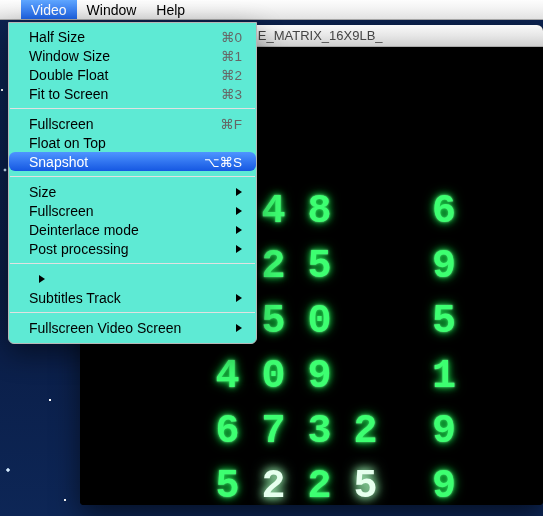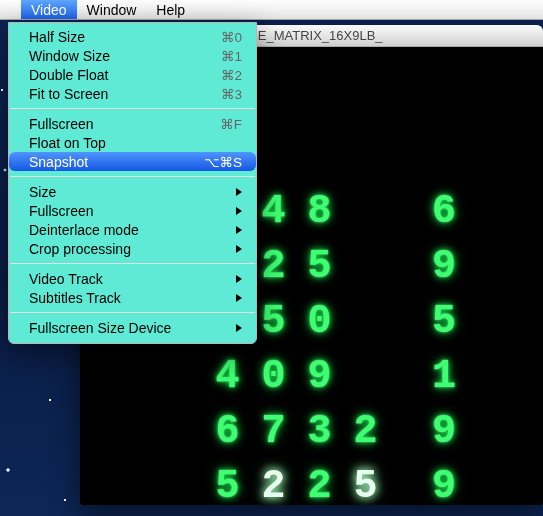--- a/index.html
+++ b/index.html
@@ -219,30 +219,29 @@
     </div>
     <div class="item">
       <span class="label">Fullscreen</span>
       <span class="submenu-arrow"></span>
     </div>
     <div class="item">
       <span class="label">Deinterlace mode</span>
       <span class="submenu-arrow"></span>
     </div>
     <div class="item">
-      <span class="label">Crop processing</span>
-      <span class="submenu-arrow"></span>
-    </div>
-    <div class="sep"></div>
-    <div class="item">
-      <span class="label">Video Track</span>
+      <span class="label">Post processing</span>
+      <span class="submenu-arrow"></span>
+    </div>
+    <div class="sep"></div>
+    <div class="item">
       <span class="submenu-arrow"></span>
     </div>
     <div class="item">
       <span class="label">Subtitles Track</span>
       <span class="submenu-arrow"></span>
     </div>
     <div class="sep"></div>
     <div class="item">
-      <span class="label">Fullscreen Size Device</span>
+      <span class="label">Fullscreen Video Screen</span>
       <span class="submenu-arrow"></span>
     </div>
   </div>
 
 </body></html>

